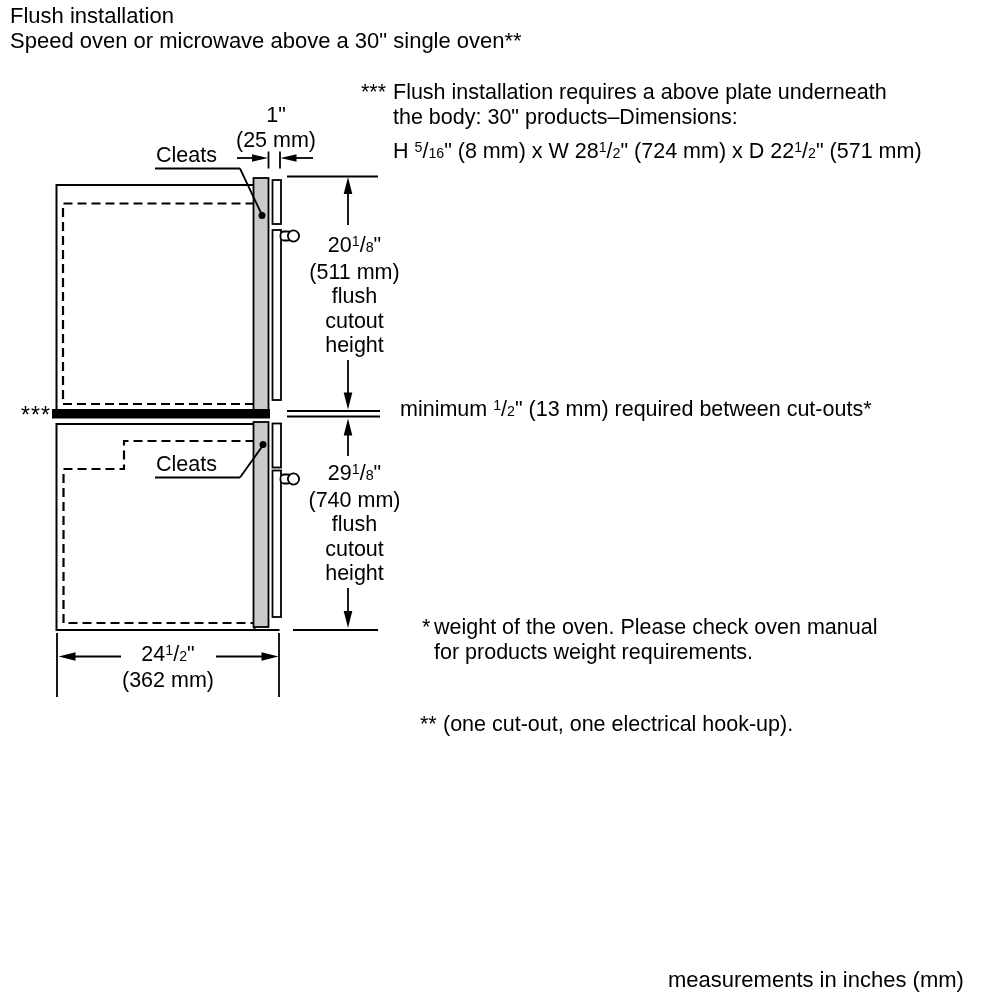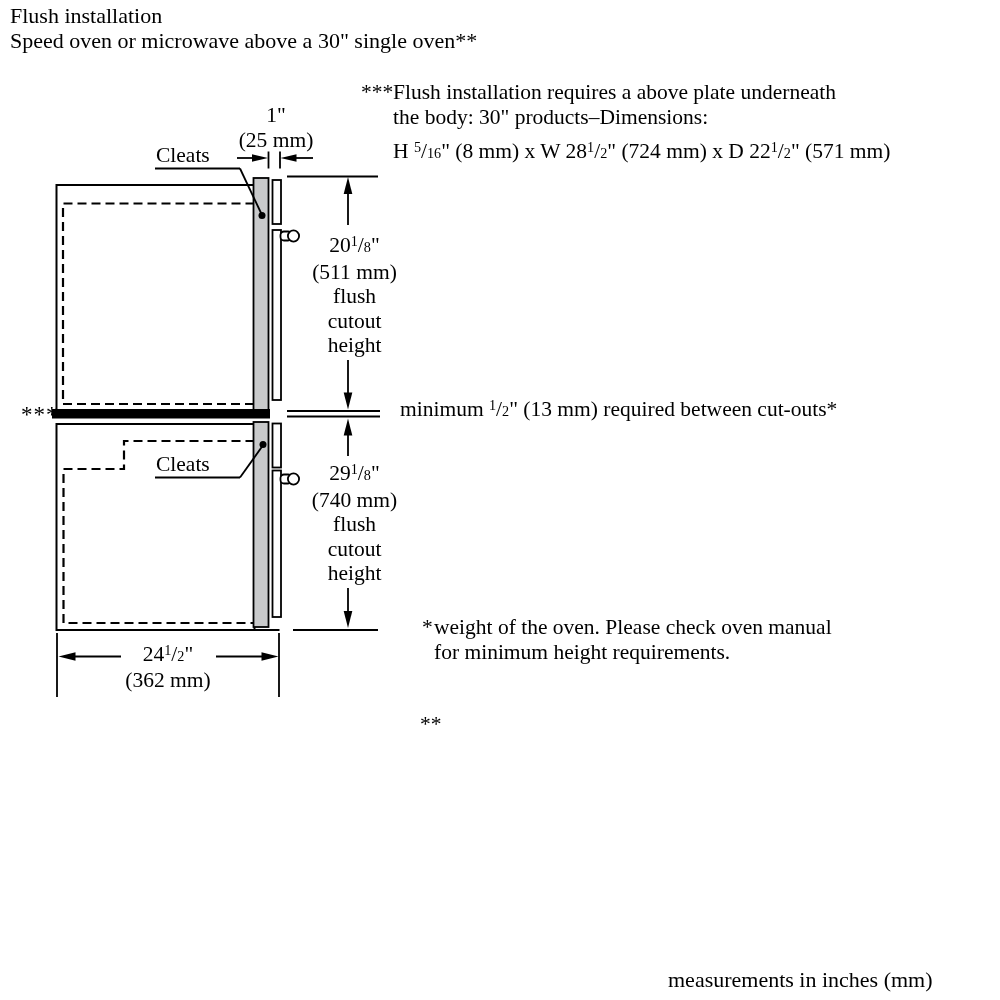--- a/index.html
+++ b/index.html
@@ -1,21 +1,21 @@
 <!DOCTYPE html>
 <html><head>
 <meta charset="utf-8">
 <style>
   html,body{margin:0;padding:0;}
   body{
     width:1000px;height:1000px;position:relative;background:#ffffff;
     font-family:"Liberation Sans", sans-serif;color:#000;
     -webkit-font-smoothing:antialiased;
   }
-  .abs{position:absolute;font-family:Liberation Serif, serif;}
+  .abs{position:absolute;}
   .diagram-svg{position:absolute;left:0;top:0;}
   .title{left:10px;top:4px;font-size:22px;line-height:24.5px;}
   .t{font-size:21.5px;line-height:24.5px;text-align:right;}
   .center{text-align:center;}
   .note{font-size:21.5px;line-height:25px;display:flex;align-items:flex-start;}
   .note .marker{flex:none;}
   .lbl-1in{left:230px;top:103px;width:92px;}
   .lbl-cleats-top{left:156px;top:143px;}
   .lbl-cleats-bot{left:156px;top:452px;}
   .lbl-dim20{left:293px;top:229px;width:123px;}
@@ -166,23 +166,24 @@
 
 <div class="abs t center lbl-dim24">
   <div>24<span class="fr-n">1</span>/<span class="fr-d">2</span>"</div>
   <div>(362 mm)</div>
 </div>
 
 <div class="abs note note-important">
   <span class="marker">*</span>
   <span>
     <div>weight of the oven. Please check oven manual</div>
-    <div>for minimum height requirements.</div>
+    <div>for products weight requirements.</div>
   </span>
 </div>
 
 <div class="abs note note-combo">
   <span class="marker">**</span>
   <span>
+    <div>(one cut-out, one electrical hook-up).</div>
   </span>
 </div>
 
 <div class="abs footer-note">measurements in inches (mm)</div>
 
 </body></html>

